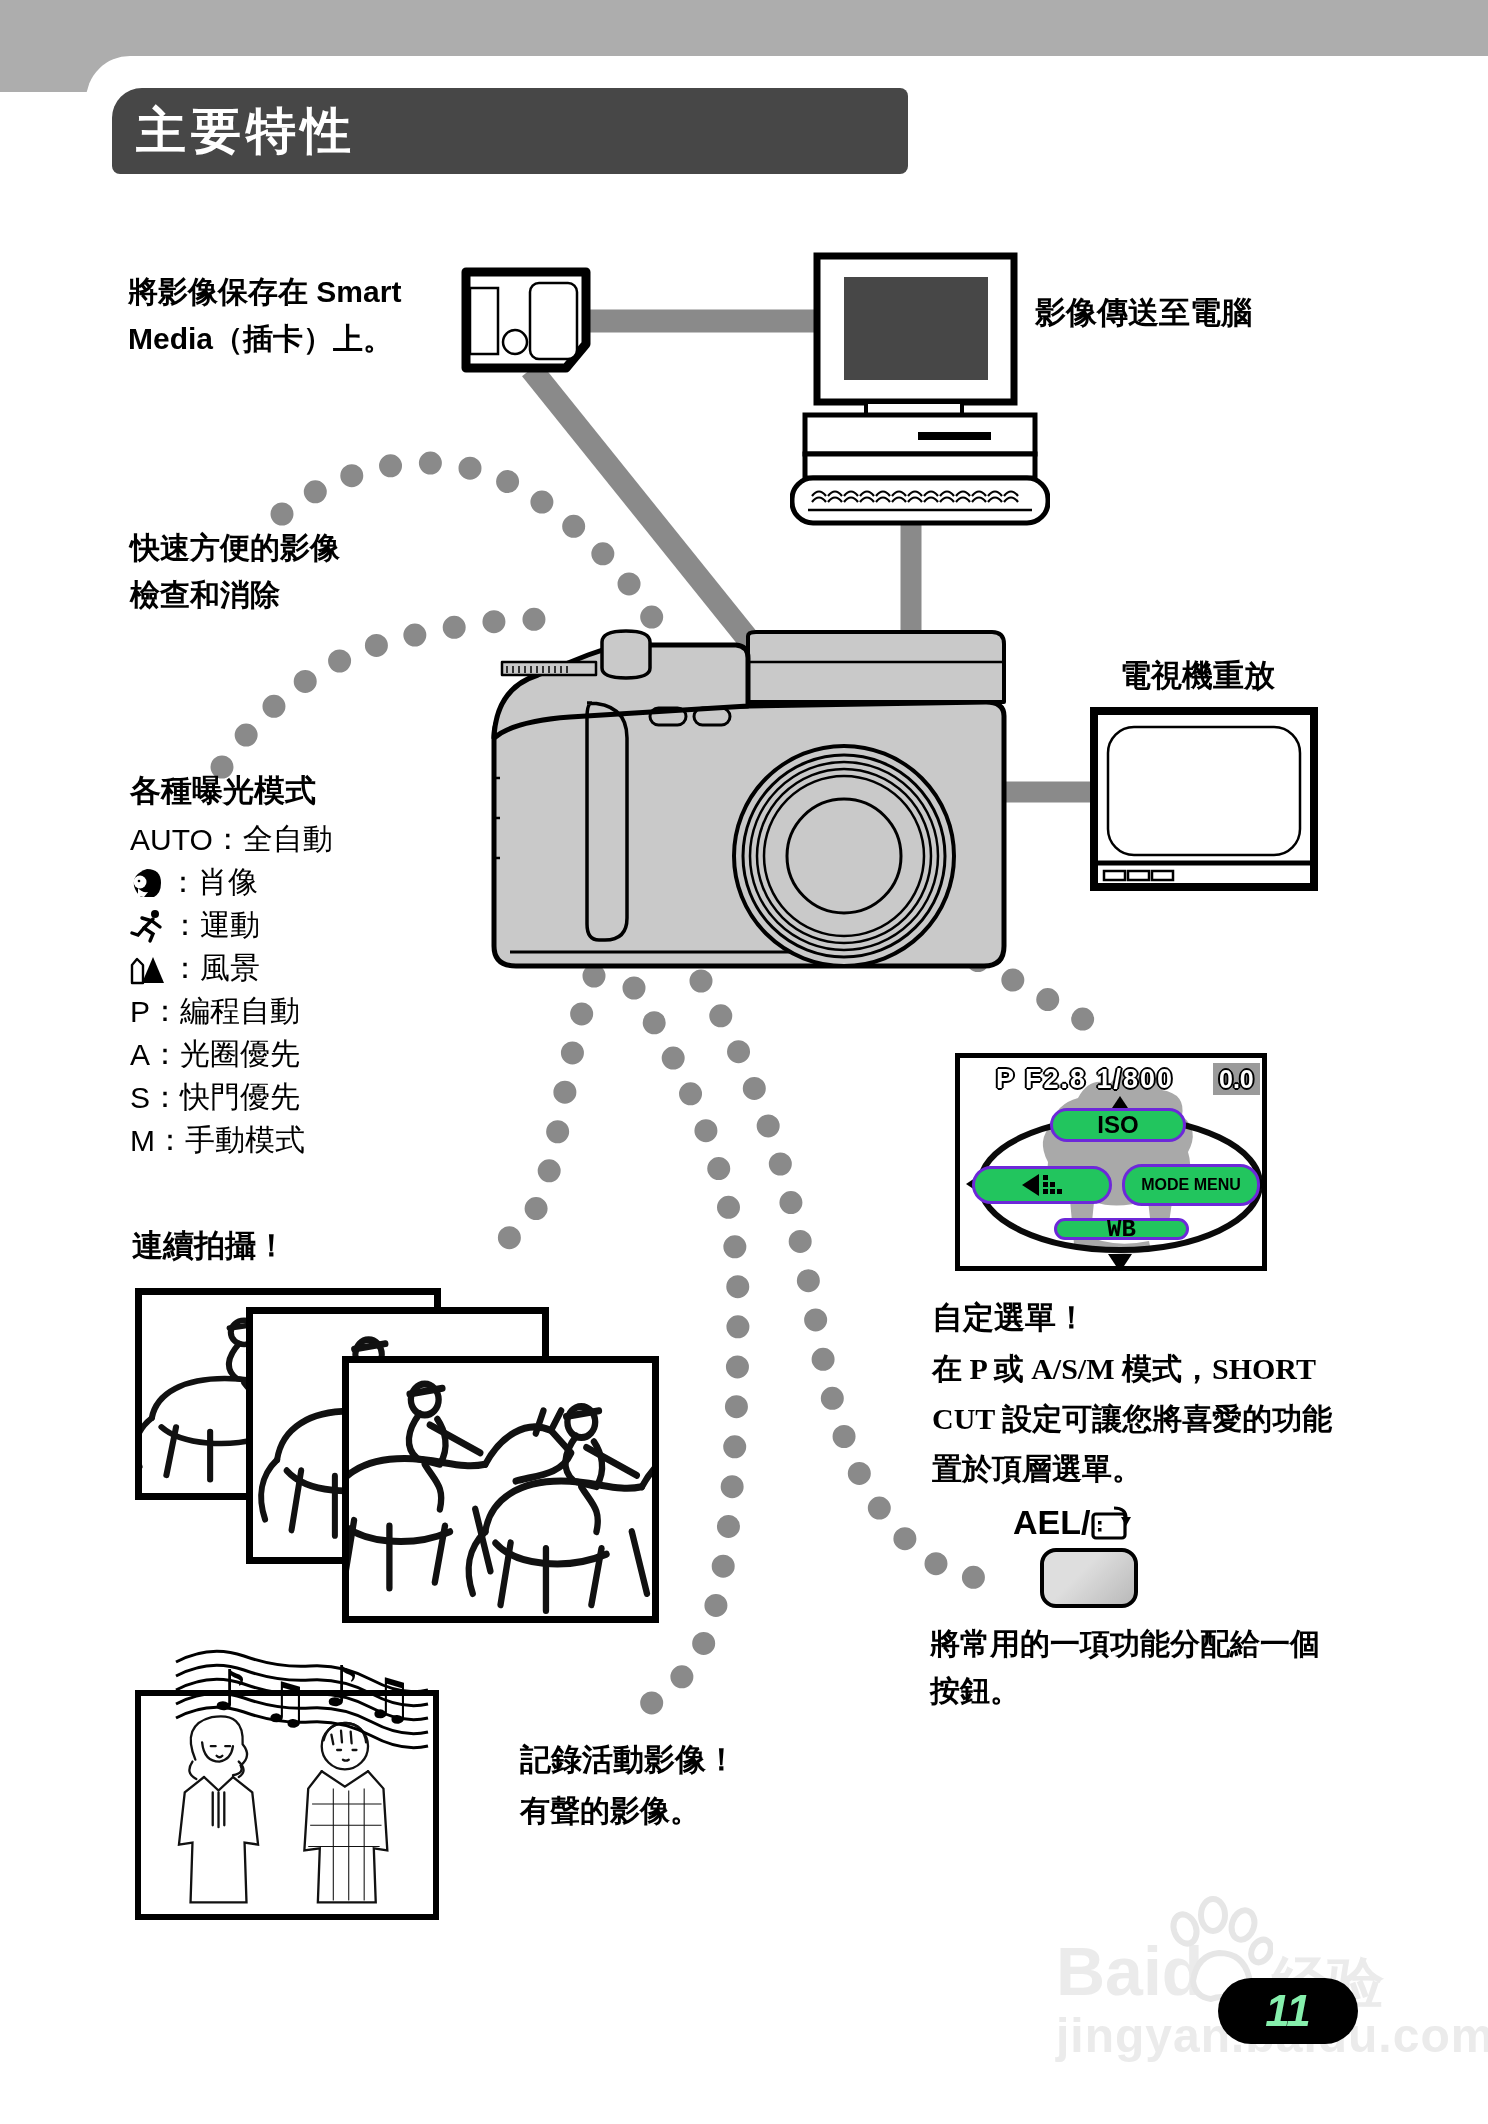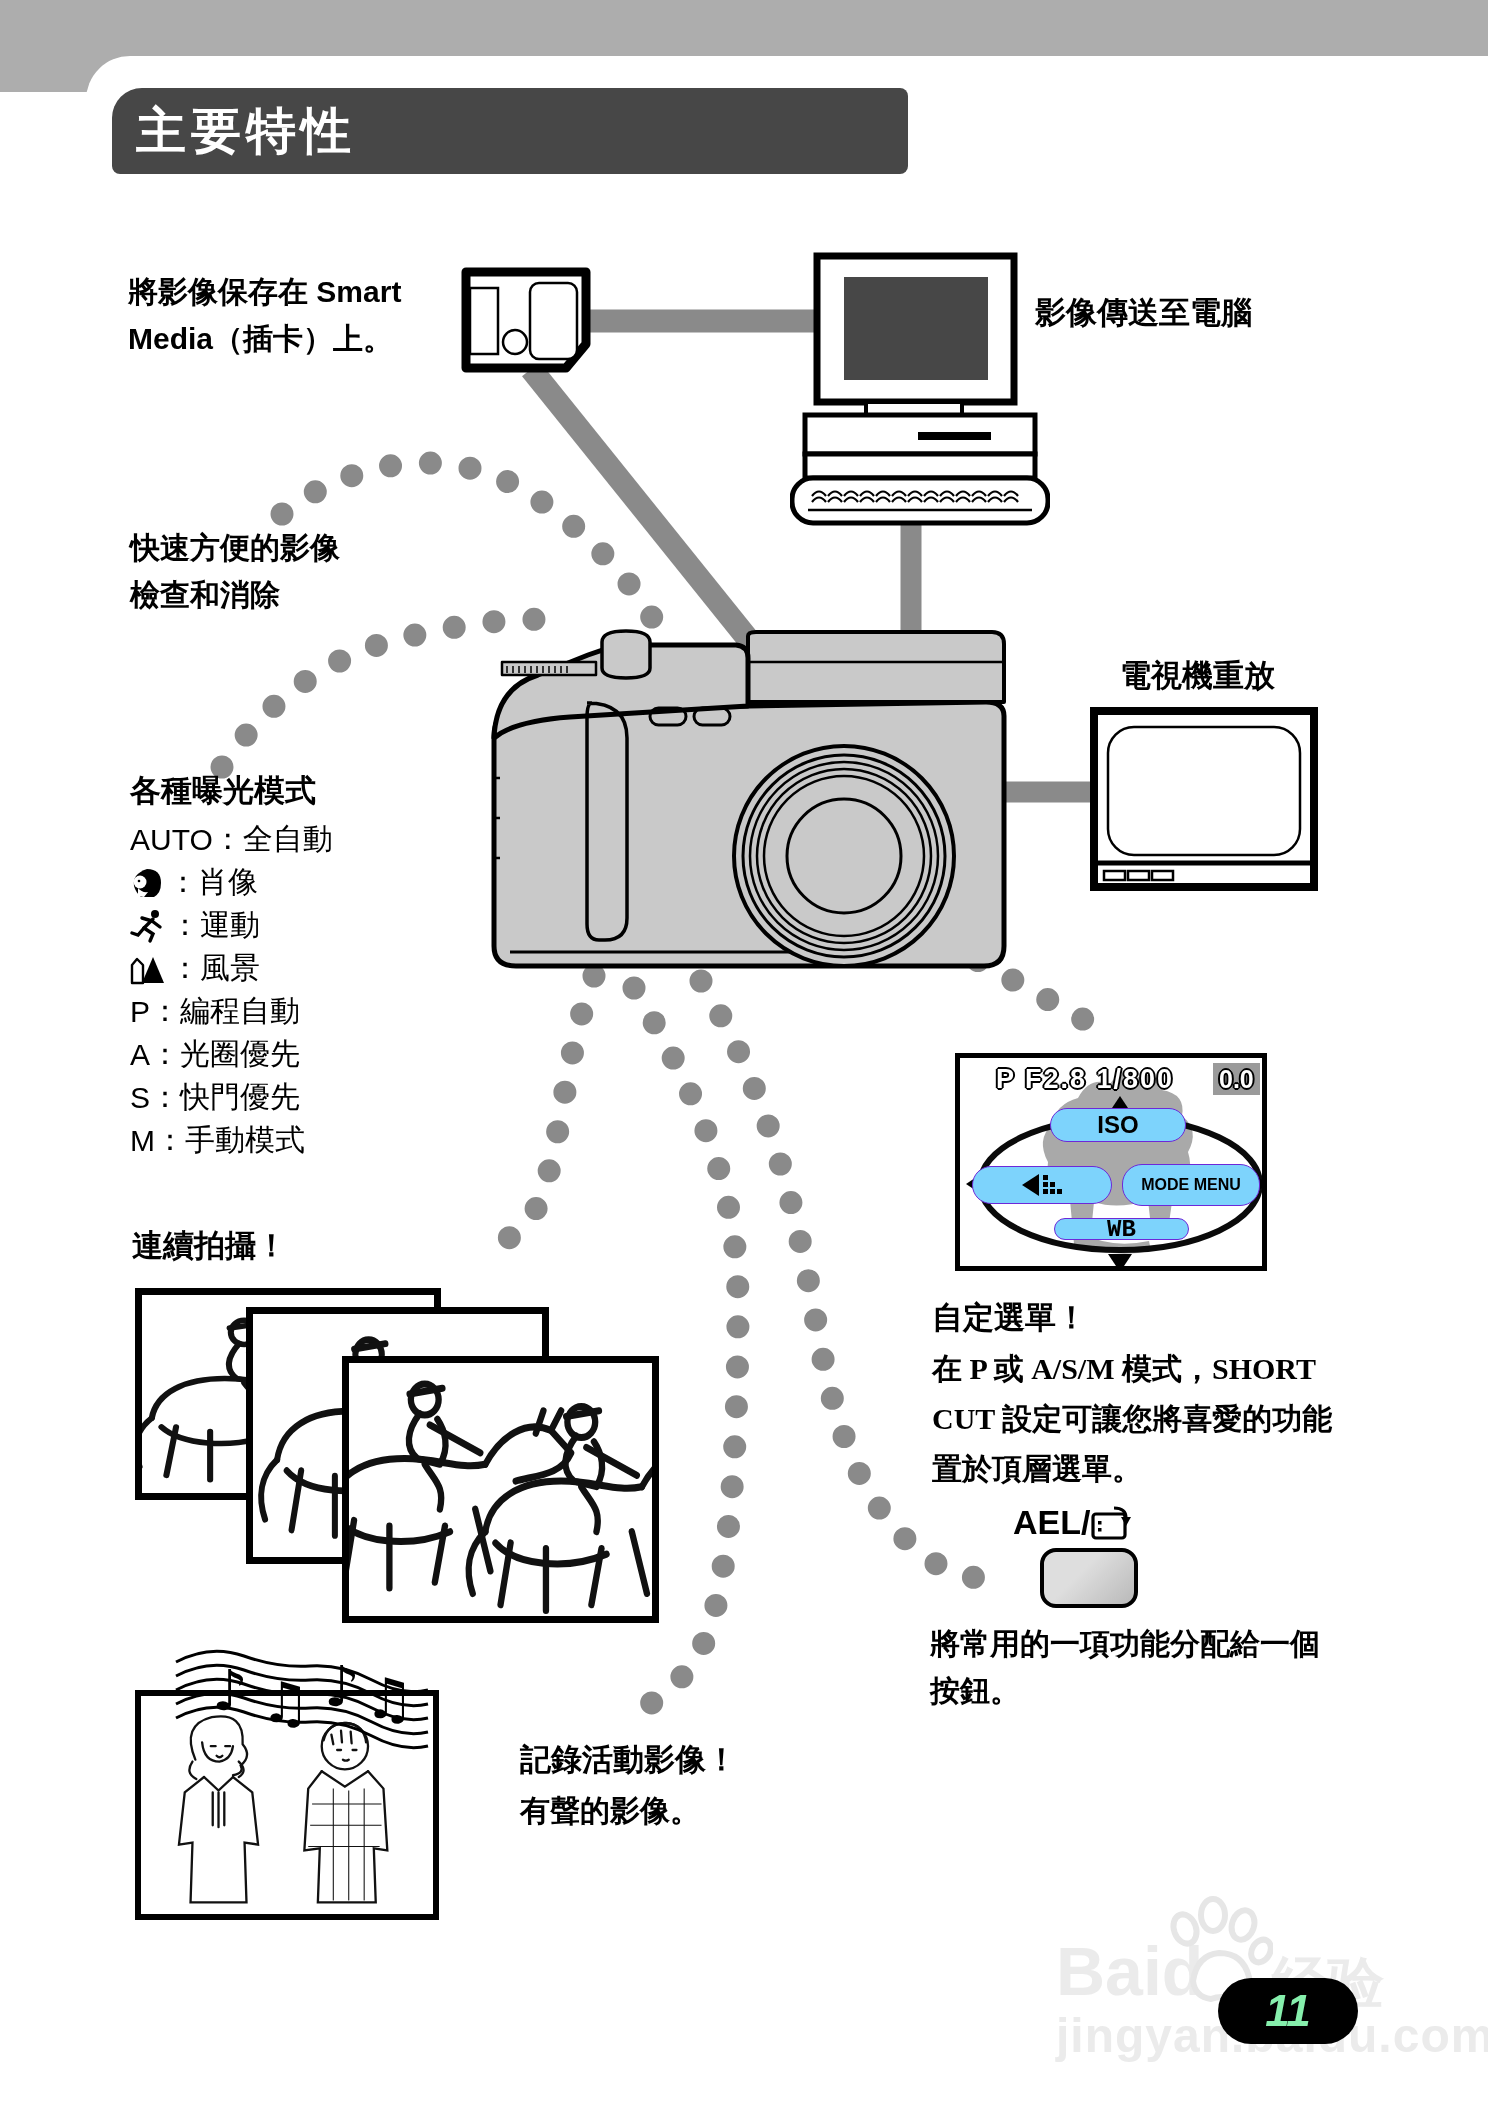--- a/index.html
+++ b/index.html
@@ -32,21 +32,21 @@
   .mframe{position:absolute;background:#fff;border:6px solid #000;box-sizing:border-box;}
   
   .lcd{position:absolute;left:955px;top:1053px;width:312px;height:218px;background:#fff;
        border:5px solid #000;box-sizing:border-box;overflow:hidden;}
   .lcd-status{position:absolute;left:36px;top:6px;font:800 27px "Liberation Sans","DejaVu Sans",sans-serif;
        letter-spacing:2px;color:#fff;
        text-shadow:-2px 0 #000,2px 0 #000,0 -2px #000,0 2px #000,-1px -1px #000,1px 1px #000,1px -1px #000,-1px 1px #000;}
   .lcd-ev{position:absolute;left:253px;top:5px;background:#9a9a9a;padding:0 6px;
        font:800 25px/32px "Liberation Sans","DejaVu Sans",sans-serif;color:#fff;
        text-shadow:-2px 0 #000,2px 0 #000,0 -2px #000,0 2px #000,-1px -1px #000,1px 1px #000,1px -1px #000,-1px 1px #000;}
-  .pill{position:absolute;background:#7dd3fc;border:1px solid #6d28d9;border-radius:20px;
+  .pill{position:absolute;background:#22c55e;border:3px solid #6d28d9;border-radius:20px;
        display:flex;align-items:center;justify-content:center;box-sizing:border-box;
        font:700 24px "Liberation Sans","DejaVu Sans",sans-serif;color:#000;}
   
   .ael-label{position:absolute;left:1013px;top:1503px;display:flex;align-items:center;
        font:800 34px "Liberation Sans","DejaVu Sans",sans-serif;}
   .ael-btn{position:absolute;left:1040px;top:1548px;width:98px;height:60px;border:4px solid #000;
        border-radius:16px;background:linear-gradient(135deg,#dedede 40%,#b9b9b9);box-sizing:border-box;}
   
   .wm{position:absolute;color:#ebebeb;font-family:"Liberation Sans","DejaVu Sans",sans-serif;font-weight:700;}
   .page-pill{position:absolute;left:1218px;top:1978px;width:140px;height:66px;background:#000;

